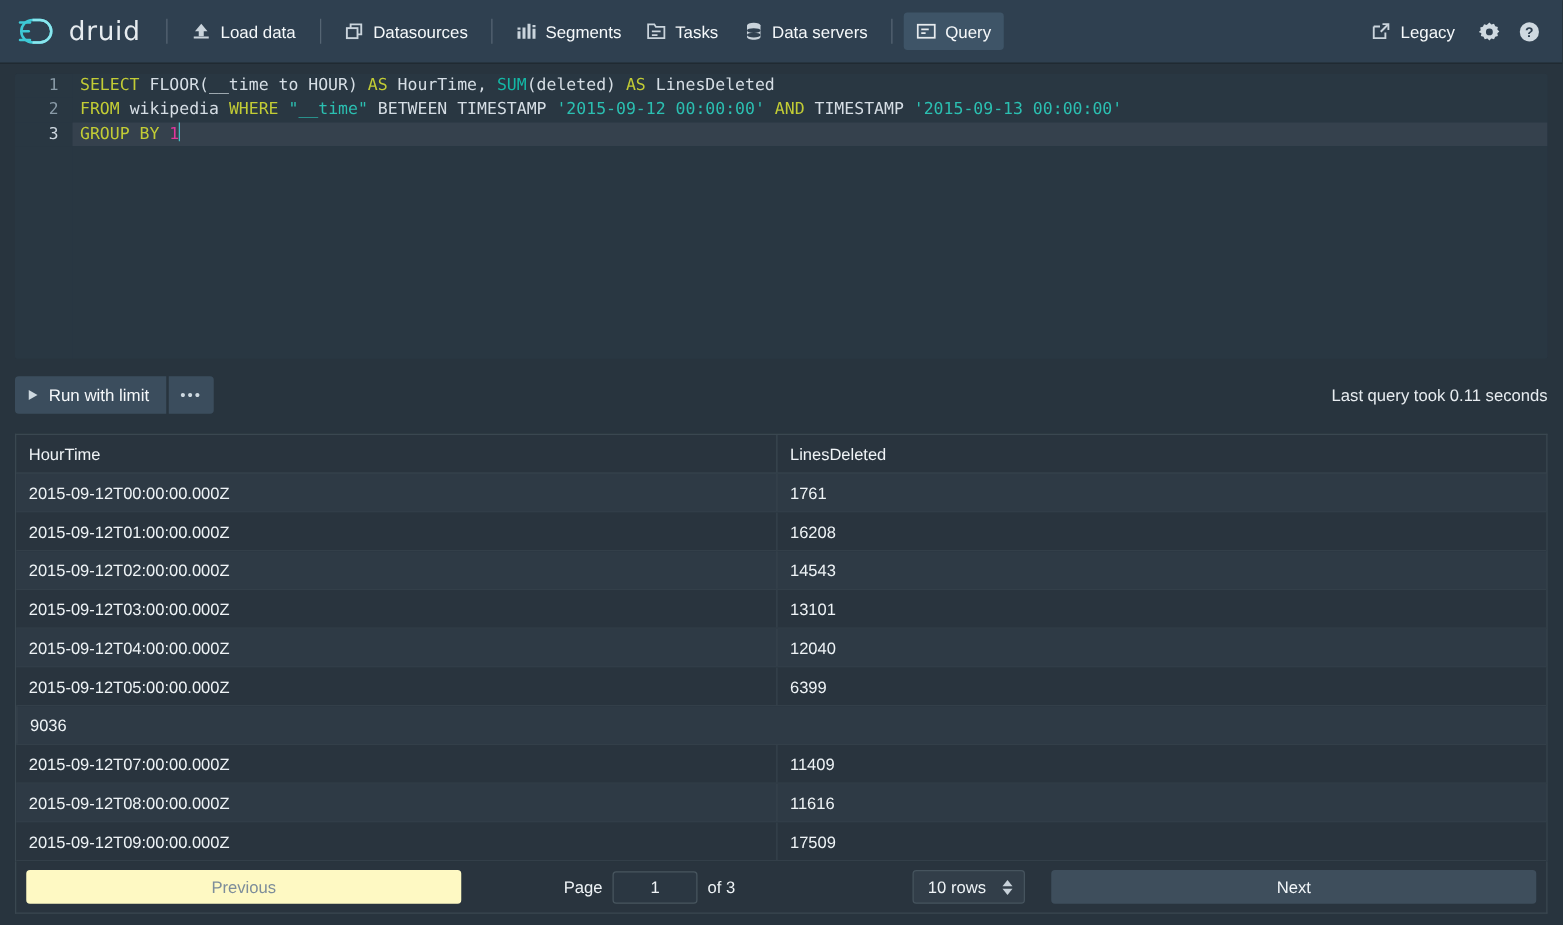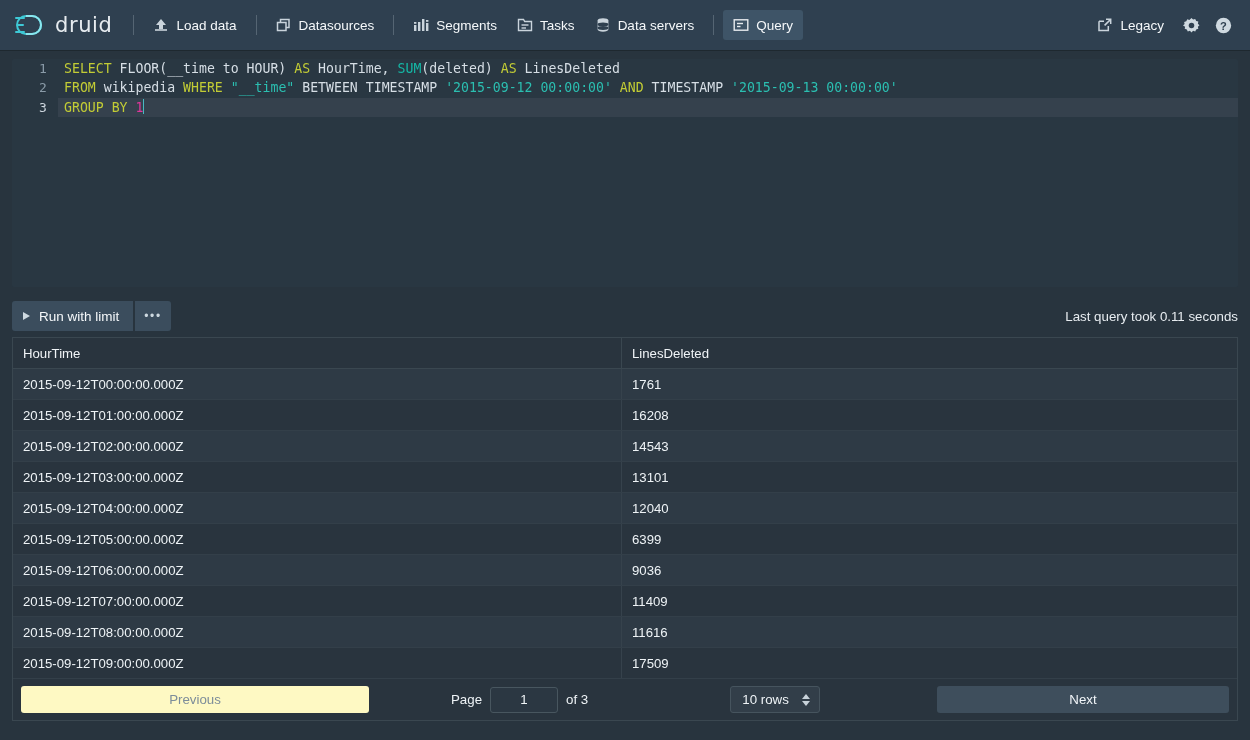--- a/index.html
+++ b/index.html
@@ -168,21 +168,21 @@
     border-bottom: 4.5px solid transparent;
   }
   .query-timing {
     margin-left: auto;
     color: #e7ecf0;
     font-size: 13.3px;
   }
 
   
   .results {
-    margin: 4px 12px 0 12px;
+    margin: 14px 12px 0 12px;
     background: #29343e;
     border-top: 1px solid #3a4750;
     border-left: 1px solid #3a4750;
     border-right: 1px solid #3a4750;
   }
   .res-header {
     display: flex;
     height: 31px;
     align-items: center;
     color: #f0f4f7;
@@ -226,21 +226,21 @@
     font-family: "Liberation Sans", sans-serif;
     border: none;
   }
   .page-btn.prev {
     width: 348px;
     background: #fef9c3;
     color: #7d8d9a;
     cursor: default;
   }
   .page-btn.next {
-    width: 292px;
+    width: 388px;
     background: #3e4e5c;
     color: #f2f6f9;
     margin-left: auto;
   }
   .page-mid {
     display: flex;
     align-items: center;
     gap: 8px;
     margin-left: 82px;
     color: #eef3f6;
@@ -453,21 +453,20 @@
       </div>
       <div class="res-row odd">
         <div class="cell-a">2015-09-12T04:00:00.000Z</div>
         <div class="cell-b">12040</div>
       </div>
       <div class="res-row even">
         <div class="cell-a">2015-09-12T05:00:00.000Z</div>
         <div class="cell-b">6399</div>
       </div>
       <div class="res-row odd">
-        <div class="cell-a">2015-09-12T06:00:00.000Z</div>
         <div class="cell-b">9036</div>
       </div>
       <div class="res-row even">
         <div class="cell-a">2015-09-12T07:00:00.000Z</div>
         <div class="cell-b">11409</div>
       </div>
       <div class="res-row odd">
         <div class="cell-a">2015-09-12T08:00:00.000Z</div>
         <div class="cell-b">11616</div>
       </div>

